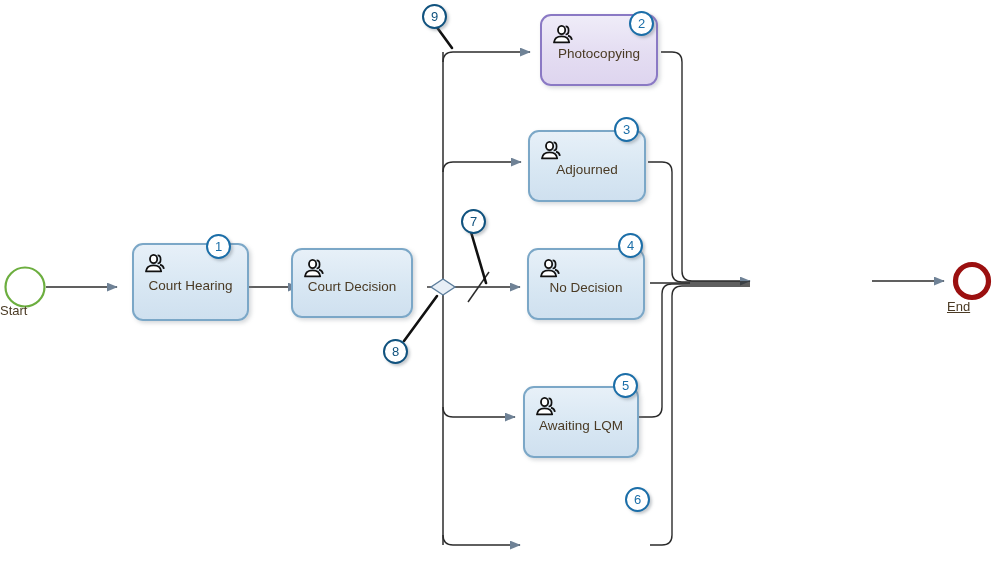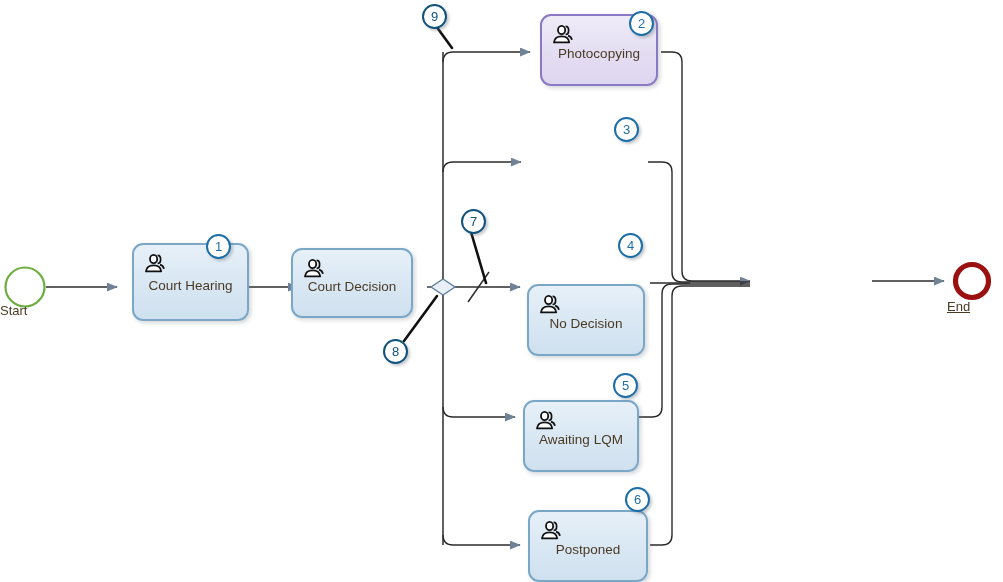--- a/index.html
+++ b/index.html
@@ -195,59 +195,59 @@
         <path d="M14.6,3.4c2.0,0,3.0,1.9,3.0,4.0c0,2.1-1.0,4.0-3.0,4.0" fill="none" stroke="#111" stroke-width="1.7"></path>
         <path d="M17.0,12.6c2.3,0.7,3.6,2.1,3.9,4.3" fill="none" stroke="#111" stroke-width="1.7"></path>
         <ellipse cx="10.6" cy="7.0" rx="3.6" ry="4.2" fill="#ffffff" stroke="#111" stroke-width="1.8"></ellipse>
         <path d="M3.0,19.4c0.4-3.9,3.5-6.1,7.6-6.1c4.1,0,7.2,2.2,7.6,6.1z" fill="#ffffff" stroke="#111" stroke-width="1.8" stroke-linejoin="round"></path>
       </svg>
     </span>
     <span class="task-label">Photocopying</span>
   </div>
   <div class="badge" style="left:629px; top:11px;">2</div>
 
+  <div class="task" style="left:528px; top:130px; width:118px; height:72px;">
+    <span class="task-icon">
+      <svg viewBox="0 0 24 24" width="24" height="24">
+        <path d="M14.6,3.4c2.0,0,3.0,1.9,3.0,4.0c0,2.1-1.0,4.0-3.0,4.0" fill="none" stroke="#111" stroke-width="1.7"></path>
+        <path d="M17.0,12.6c2.3,0.7,3.6,2.1,3.9,4.3" fill="none" stroke="#111" stroke-width="1.7"></path>
+        <ellipse cx="10.6" cy="7.0" rx="3.6" ry="4.2" fill="#ffffff" stroke="#111" stroke-width="1.8"></ellipse>
+        <path d="M3.0,19.4c0.4-3.9,3.5-6.1,7.6-6.1c4.1,0,7.2,2.2,7.6,6.1z" fill="#ffffff" stroke="#111" stroke-width="1.8" stroke-linejoin="round"></path>
+      </svg>
+    </span>
+    <span class="task-label">Adjourned</span>
+  </div>
   <div class="badge" style="left:614px; top:117px;">3</div>
 
-  <div class="task" style="left:527px; top:248px; width:118px; height:72px;margin-top:36px;">
+  <div class="task" style="left:527px; top:248px; width:118px; height:72px;">
     <span class="task-icon">
       <svg viewBox="0 0 24 24" width="24" height="24">
         <path d="M14.6,3.4c2.0,0,3.0,1.9,3.0,4.0c0,2.1-1.0,4.0-3.0,4.0" fill="none" stroke="#111" stroke-width="1.7"></path>
         <path d="M17.0,12.6c2.3,0.7,3.6,2.1,3.9,4.3" fill="none" stroke="#111" stroke-width="1.7"></path>
         <ellipse cx="10.6" cy="7.0" rx="3.6" ry="4.2" fill="#ffffff" stroke="#111" stroke-width="1.8"></ellipse>
         <path d="M3.0,19.4c0.4-3.9,3.5-6.1,7.6-6.1c4.1,0,7.2,2.2,7.6,6.1z" fill="#ffffff" stroke="#111" stroke-width="1.8" stroke-linejoin="round"></path>
       </svg>
     </span>
     <span class="task-label">No Decision</span>
   </div>
   <div class="badge" style="left:618px; top:233px;">4</div>
 
-  <div class="task" style="left:523px; top:386px; width:116px; height:72px;margin-top:14px;">
+  <div class="task" style="left:523px; top:386px; width:116px; height:72px;">
     <span class="task-icon">
       <svg viewBox="0 0 24 24" width="24" height="24">
         <path d="M14.6,3.4c2.0,0,3.0,1.9,3.0,4.0c0,2.1-1.0,4.0-3.0,4.0" fill="none" stroke="#111" stroke-width="1.7"></path>
         <path d="M17.0,12.6c2.3,0.7,3.6,2.1,3.9,4.3" fill="none" stroke="#111" stroke-width="1.7"></path>
         <ellipse cx="10.6" cy="7.0" rx="3.6" ry="4.2" fill="#ffffff" stroke="#111" stroke-width="1.8"></ellipse>
         <path d="M3.0,19.4c0.4-3.9,3.5-6.1,7.6-6.1c4.1,0,7.2,2.2,7.6,6.1z" fill="#ffffff" stroke="#111" stroke-width="1.8" stroke-linejoin="round"></path>
       </svg>
     </span>
     <span class="task-label">Awaiting LQM</span>
   </div>
   <div class="badge" style="left:613px; top:373px;">5</div>
 
-  <div class="task" style="left:528px; top:510px; width:120px; height:72px;">
-    <span class="task-icon">
-      <svg viewBox="0 0 24 24" width="24" height="24">
-        <path d="M14.6,3.4c2.0,0,3.0,1.9,3.0,4.0c0,2.1-1.0,4.0-3.0,4.0" fill="none" stroke="#111" stroke-width="1.7"></path>
-        <path d="M17.0,12.6c2.3,0.7,3.6,2.1,3.9,4.3" fill="none" stroke="#111" stroke-width="1.7"></path>
-        <ellipse cx="10.6" cy="7.0" rx="3.6" ry="4.2" fill="#ffffff" stroke="#111" stroke-width="1.8"></ellipse>
-        <path d="M3.0,19.4c0.4-3.9,3.5-6.1,7.6-6.1c4.1,0,7.2,2.2,7.6,6.1z" fill="#ffffff" stroke="#111" stroke-width="1.8" stroke-linejoin="round"></path>
-      </svg>
-    </span>
-    <span class="task-label">Postponed</span>
-  </div>
   <div class="badge" style="left:625px; top:487px;">6</div>
 
 
   <div class="badge callout" style="left:422px; top:4px;">9</div>
   <div class="badge callout" style="left:461px; top:209px;">7</div>
   <div class="badge callout" style="left:383px; top:339px;">8</div>
 
   <div class="event-label" style="left:0px; top:303px; width:52px;">Start</div>
   <div class="event-label" style="left:947px; top:299px; width:52px;text-decoration:underline;">End</div>
 

